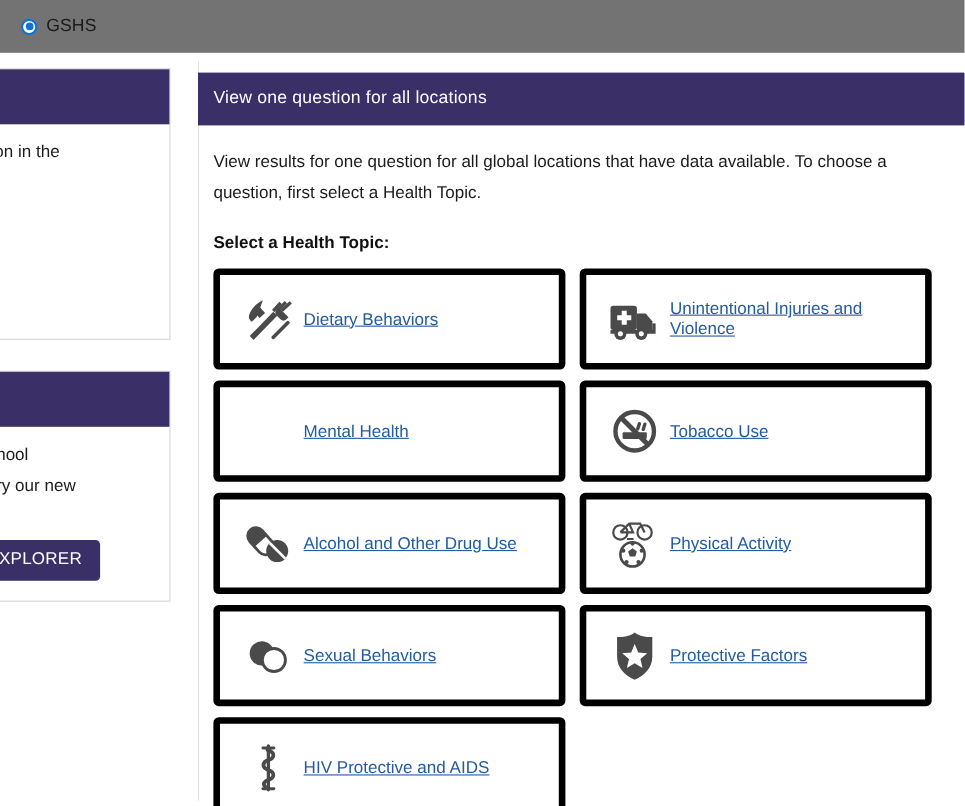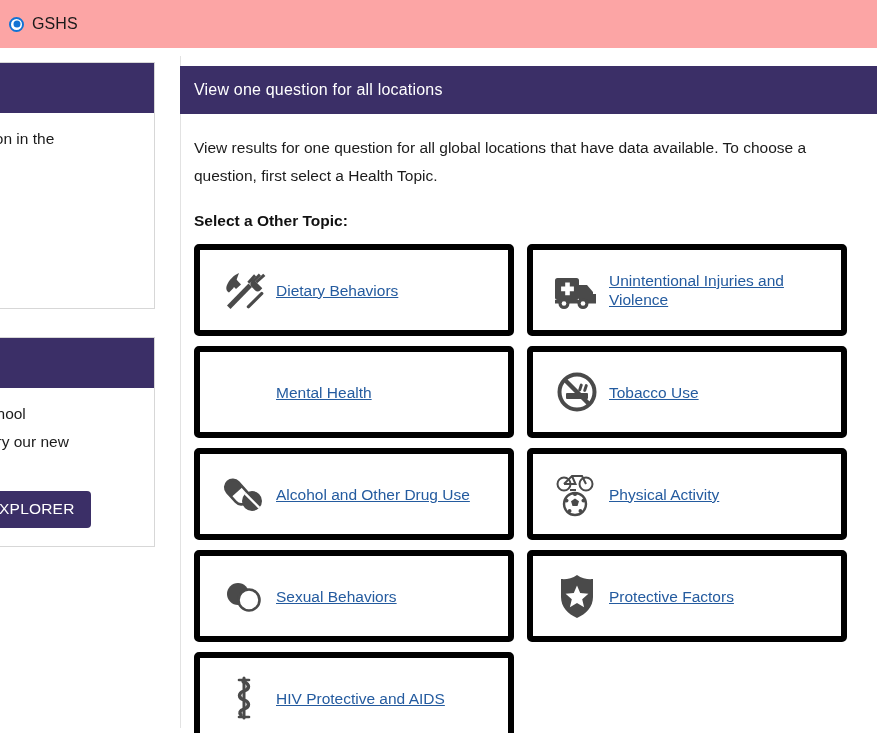--- a/index.html
+++ b/index.html
@@ -18,24 +18,24 @@
     position: relative;
   }
 
   
   .topbar {
     position: absolute;
     left: 0;
     top: 0;
     width: 877px;
     height: 48px;
-    background: #fca5a5;
-    display: flex;
-    align-items: center;
-    padding-left: 6px;
+    background: #737373;
+    display: flex;
+    align-items: center;
+    padding-left: 16px;
   }
   .radio-row {
     display: flex;
     align-items: center;
     gap: 8px;
     height: 24px;
   }
   .radio-dot {
     width: 15px;
     height: 15px;
@@ -222,21 +222,21 @@
 </div>
 
 <div class="main">
 
   <div class="main-header">
     <span class="main-header-title">View one question for all locations</span>
   </div>
 
   <div class="main-body">
     <p class="intro">View results for one question for all global locations that have data available. To choose a question, first select a Health Topic.</p>
-    <p class="select-label">Select a Other Topic:</p>
+    <p class="select-label">Select a Health Topic:</p>
 
     <div class="topic-grid">
 
       <div class="topic-card">
         <span class="topic-icon">
           <svg width="50" height="50" viewBox="0 0 50 50">
             <g fill="#4a4a4a">
               <path d="M8 40.5 L11.5 44 L33 22 L29.5 18.5 Z"></path>
               <path d="M38.5 8 C34 11 31 16 31.5 19.5 L36 24 C39.5 24.5 44 21 46 16.5 Z" opacity="0"></path>
               <path d="M31 9 L34 9 L34.5 19 L31.5 19 Z" transform="rotate(45 32.7 14)"></path>

